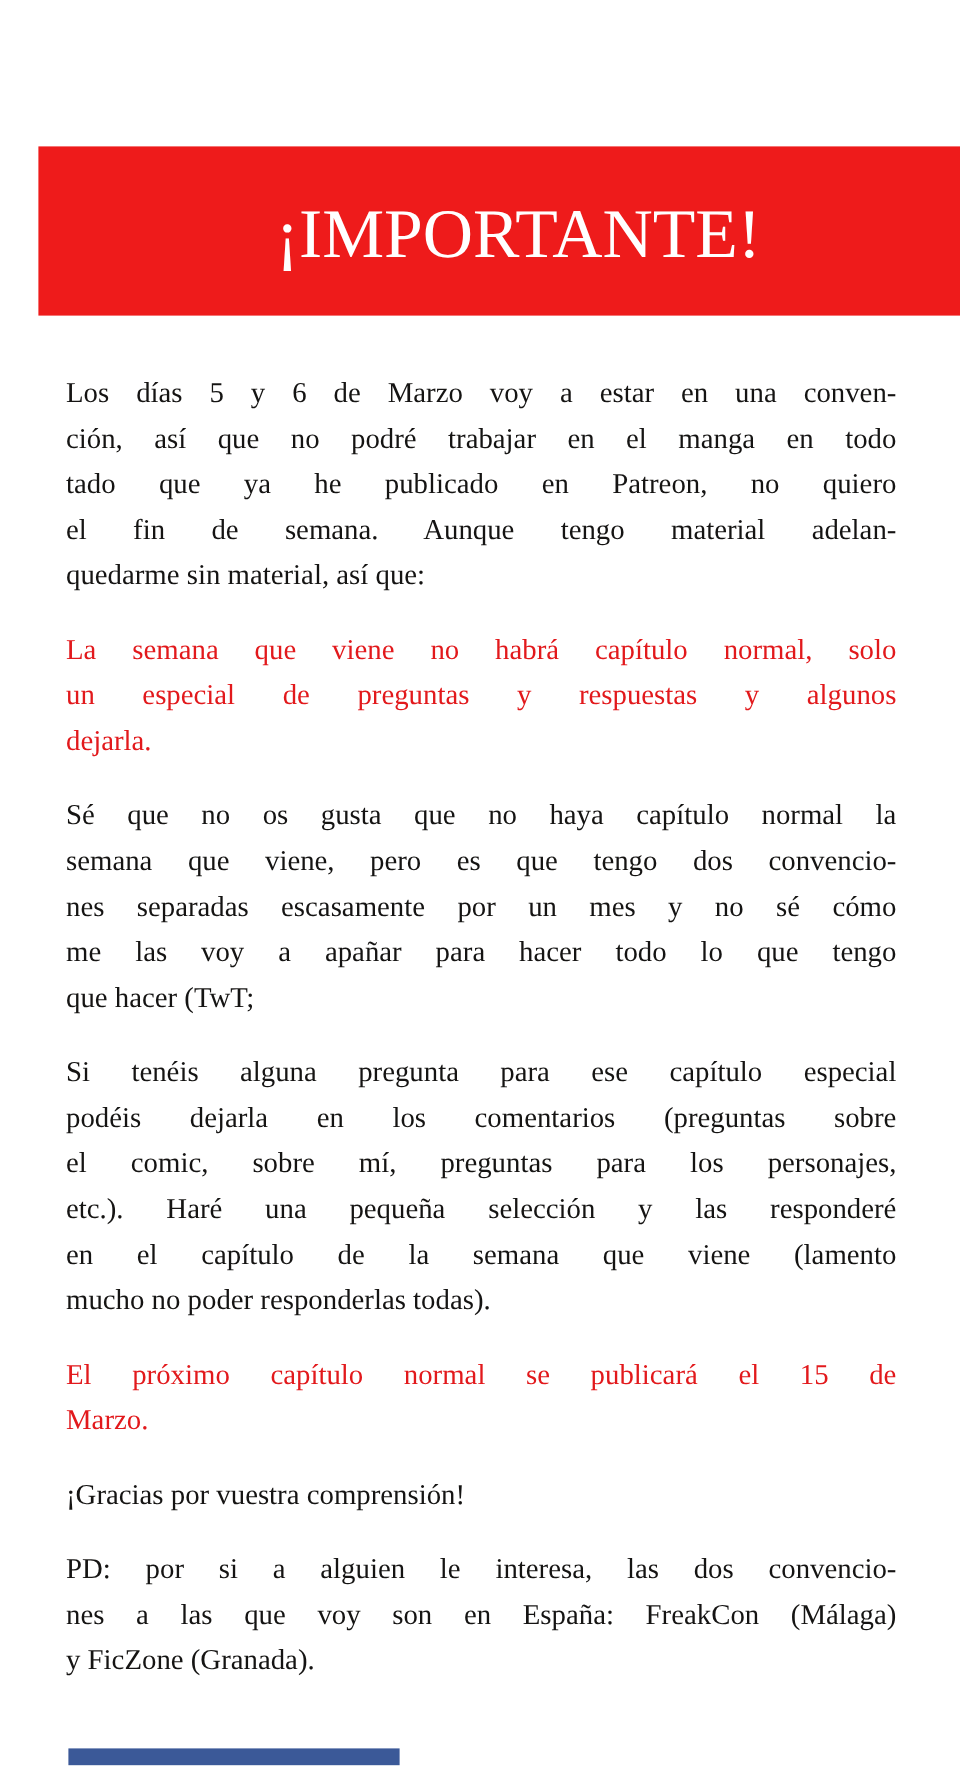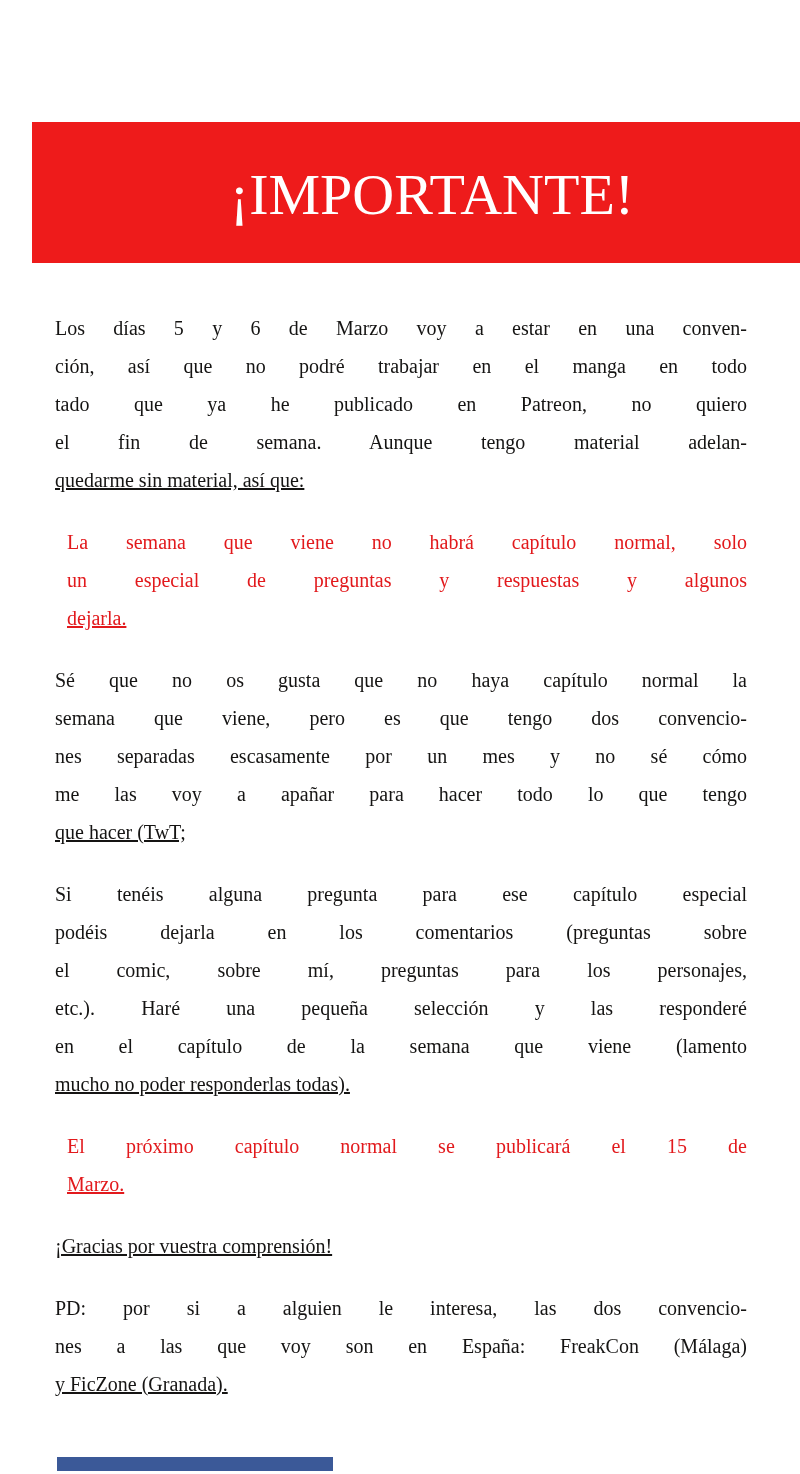--- a/index.html
+++ b/index.html
@@ -30,35 +30,34 @@
     letter-spacing: 0px;
     line-height: 1;
     padding-top: 4px;
   }
   .content {
     position: absolute;
     left: 55px;
     top: 263px;
     width: 692px;
     padding-top: 46px;
-    font-size: 20px;
+    font-size: 24px;
     line-height: 38px;
     color: var(--text-black, #151413);
   }
   .para { margin: 0 0 24px 0; }
-  .para.red { color: var(--text-red, #e2191c); margin-left: 12px; }
+  .para.red { color: var(--text-red, #e2191c); }
   .para.black { color: var(--text-black, #151413); }
   .line {
     text-align: justify;
     text-align-last: justify;
   }
   .line.last {
     text-align: justify;
     text-align-last: left;
-    text-decoration: underline;
   }
   .footer-bar {
     position: absolute;
     left: 57px;
     top: 1457px;
     width: 276px;
     height: 14px;
     background: var(--footer-blue, #3b5998);
   }
 </style>

